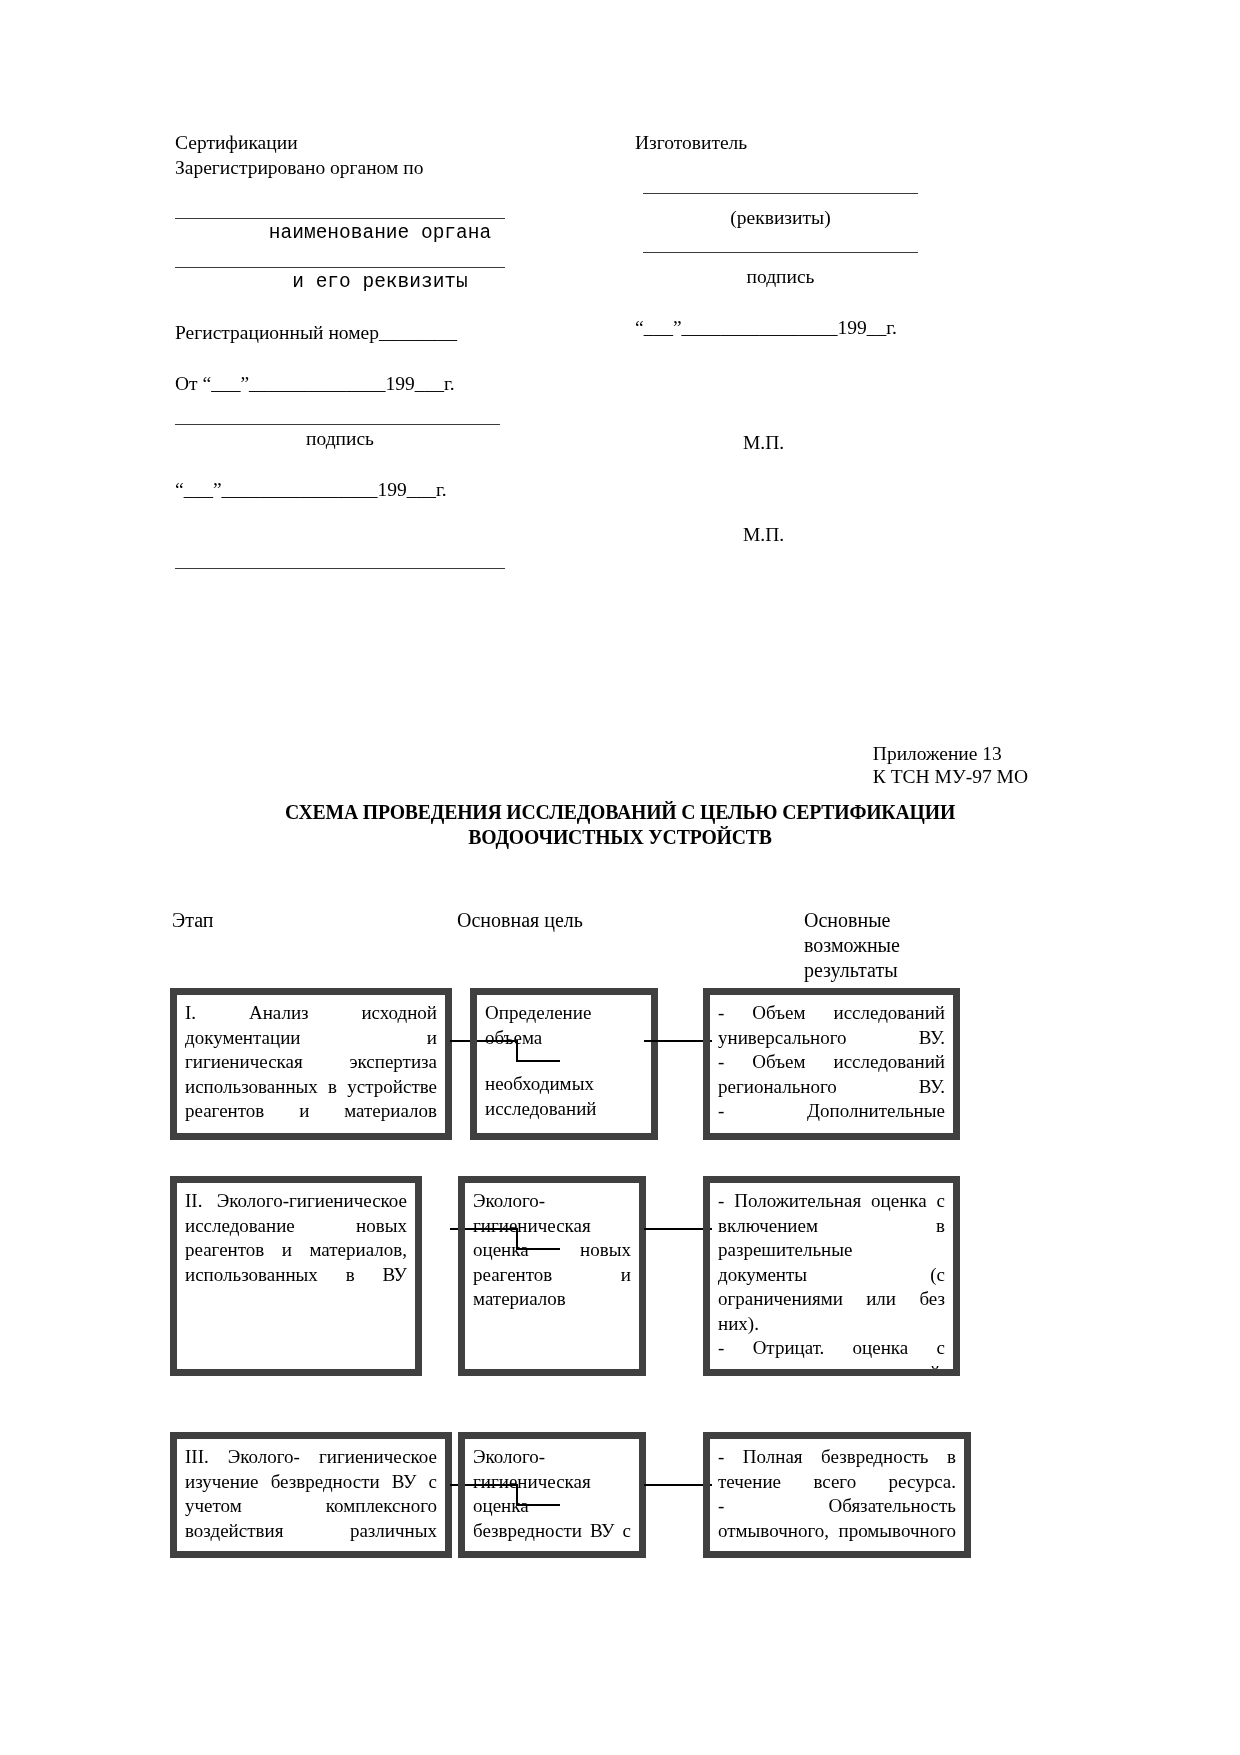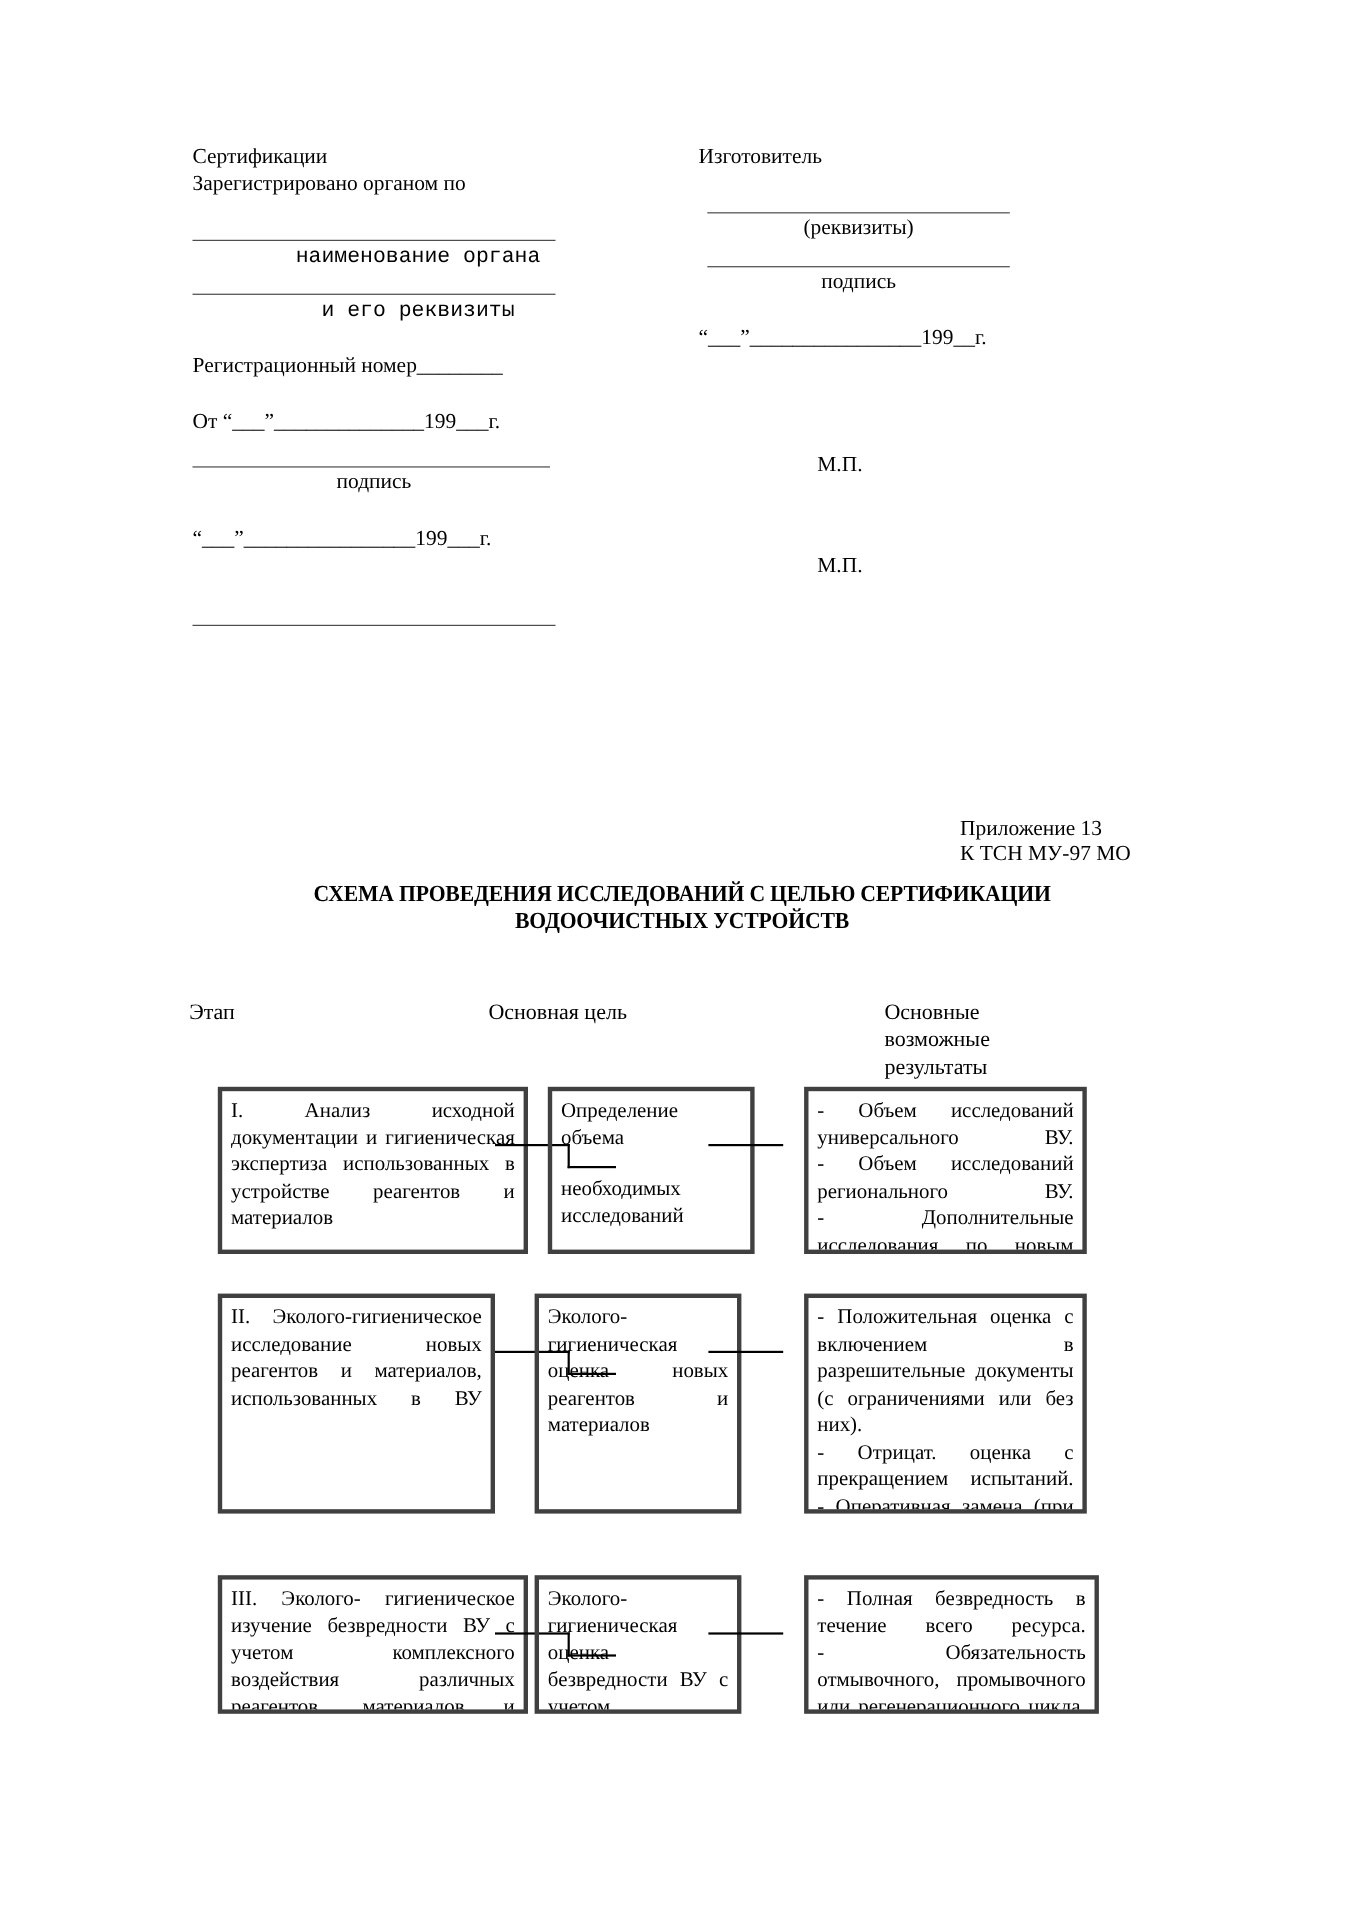--- a/index.html
+++ b/index.html
@@ -68,21 +68,21 @@
   .gap-52 { height: 52px; }
 
   .rule-r1 { width: 275px; margin-top: 38px; margin-left: 8px;}
   .rule-r2 { width: 275px; margin-top: 22px; margin-left: 8px;}
   .cap-r {
     font-size: 19.5px;
     line-height: 24px;
     text-align: center;
     width: 275px;
     margin-left: 8px;
-    margin-top: 2px;
+    margin-top: 12px;
   }
   .mp {
     font-size: 19.5px;
     margin-left: 108px;
   }
 
   
   .appendix {
     position: absolute;
     right: 212px;
@@ -106,35 +106,34 @@
     transform: scaleX(0.94);
   }
 
   
   .col-head {
     position: absolute;
     font-size: 20px;
     line-height: 25px;
   }
   .col-head-1 { left: 172px; top: 908px; }
-  .col-head-2 { left: 444px; top: 908px; }
+  .col-head-2 { left: 457px; top: 908px; }
   .col-head-3 { left: 804px; top: 908px; }
 
   
   .box {
     position: absolute;
-    border: 4px solid #404040;
+    border: 7px solid #404040;
     box-sizing: border-box;
     font-size: 19px;
     line-height: 24.5px;
     padding: 6px 8px 4px 8px;
     text-align: justify;
     text-justify: inter-word;
     overflow: hidden;
-    margin-left: 28px;
   }
   .box p {
     margin: 0;
     text-align: justify;
     text-align-last: left;
   }
   .box p.jfull { text-align-last: justify; }
 
   
   .conn {

